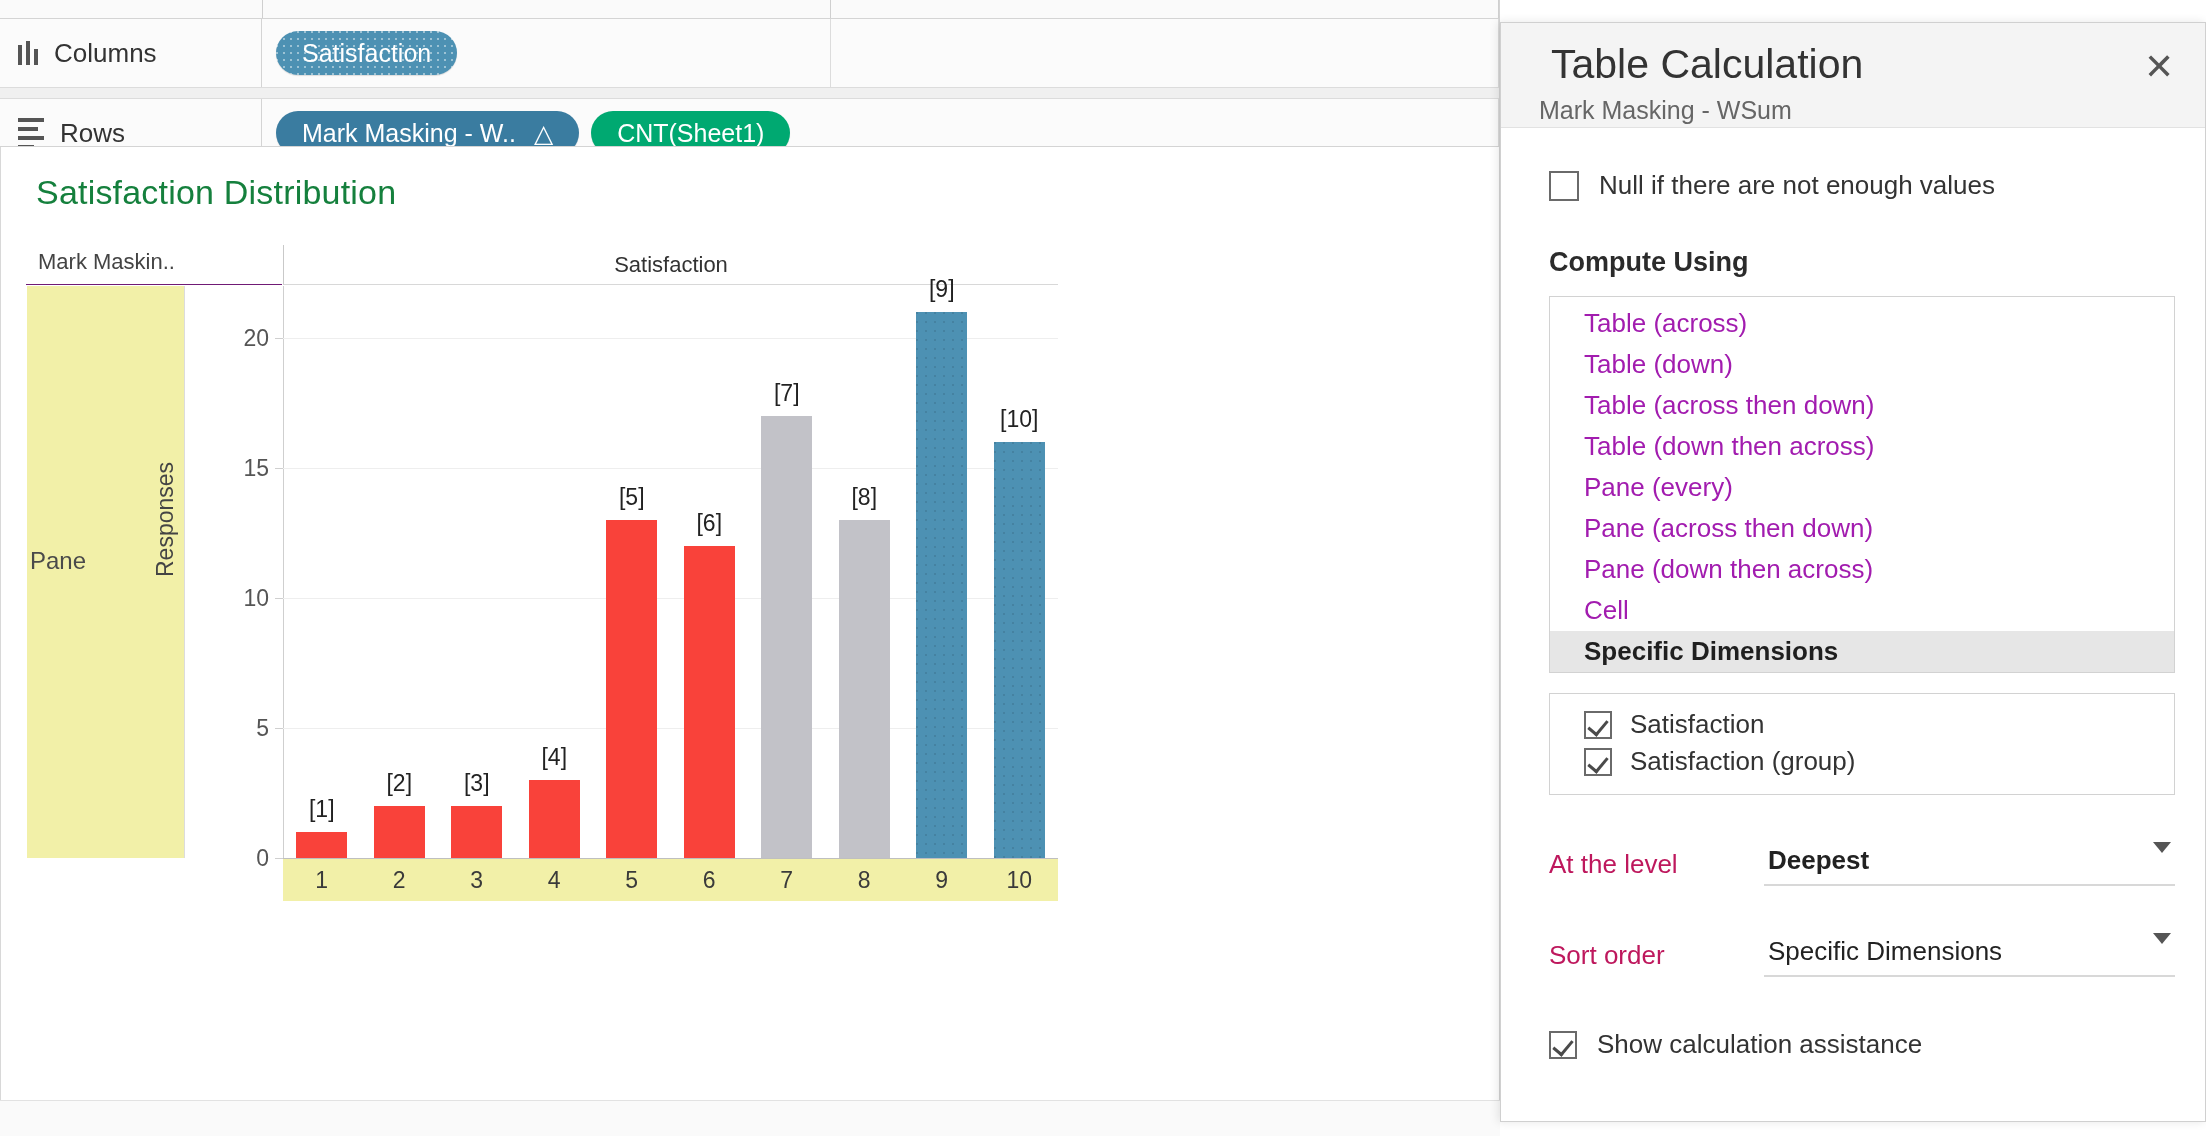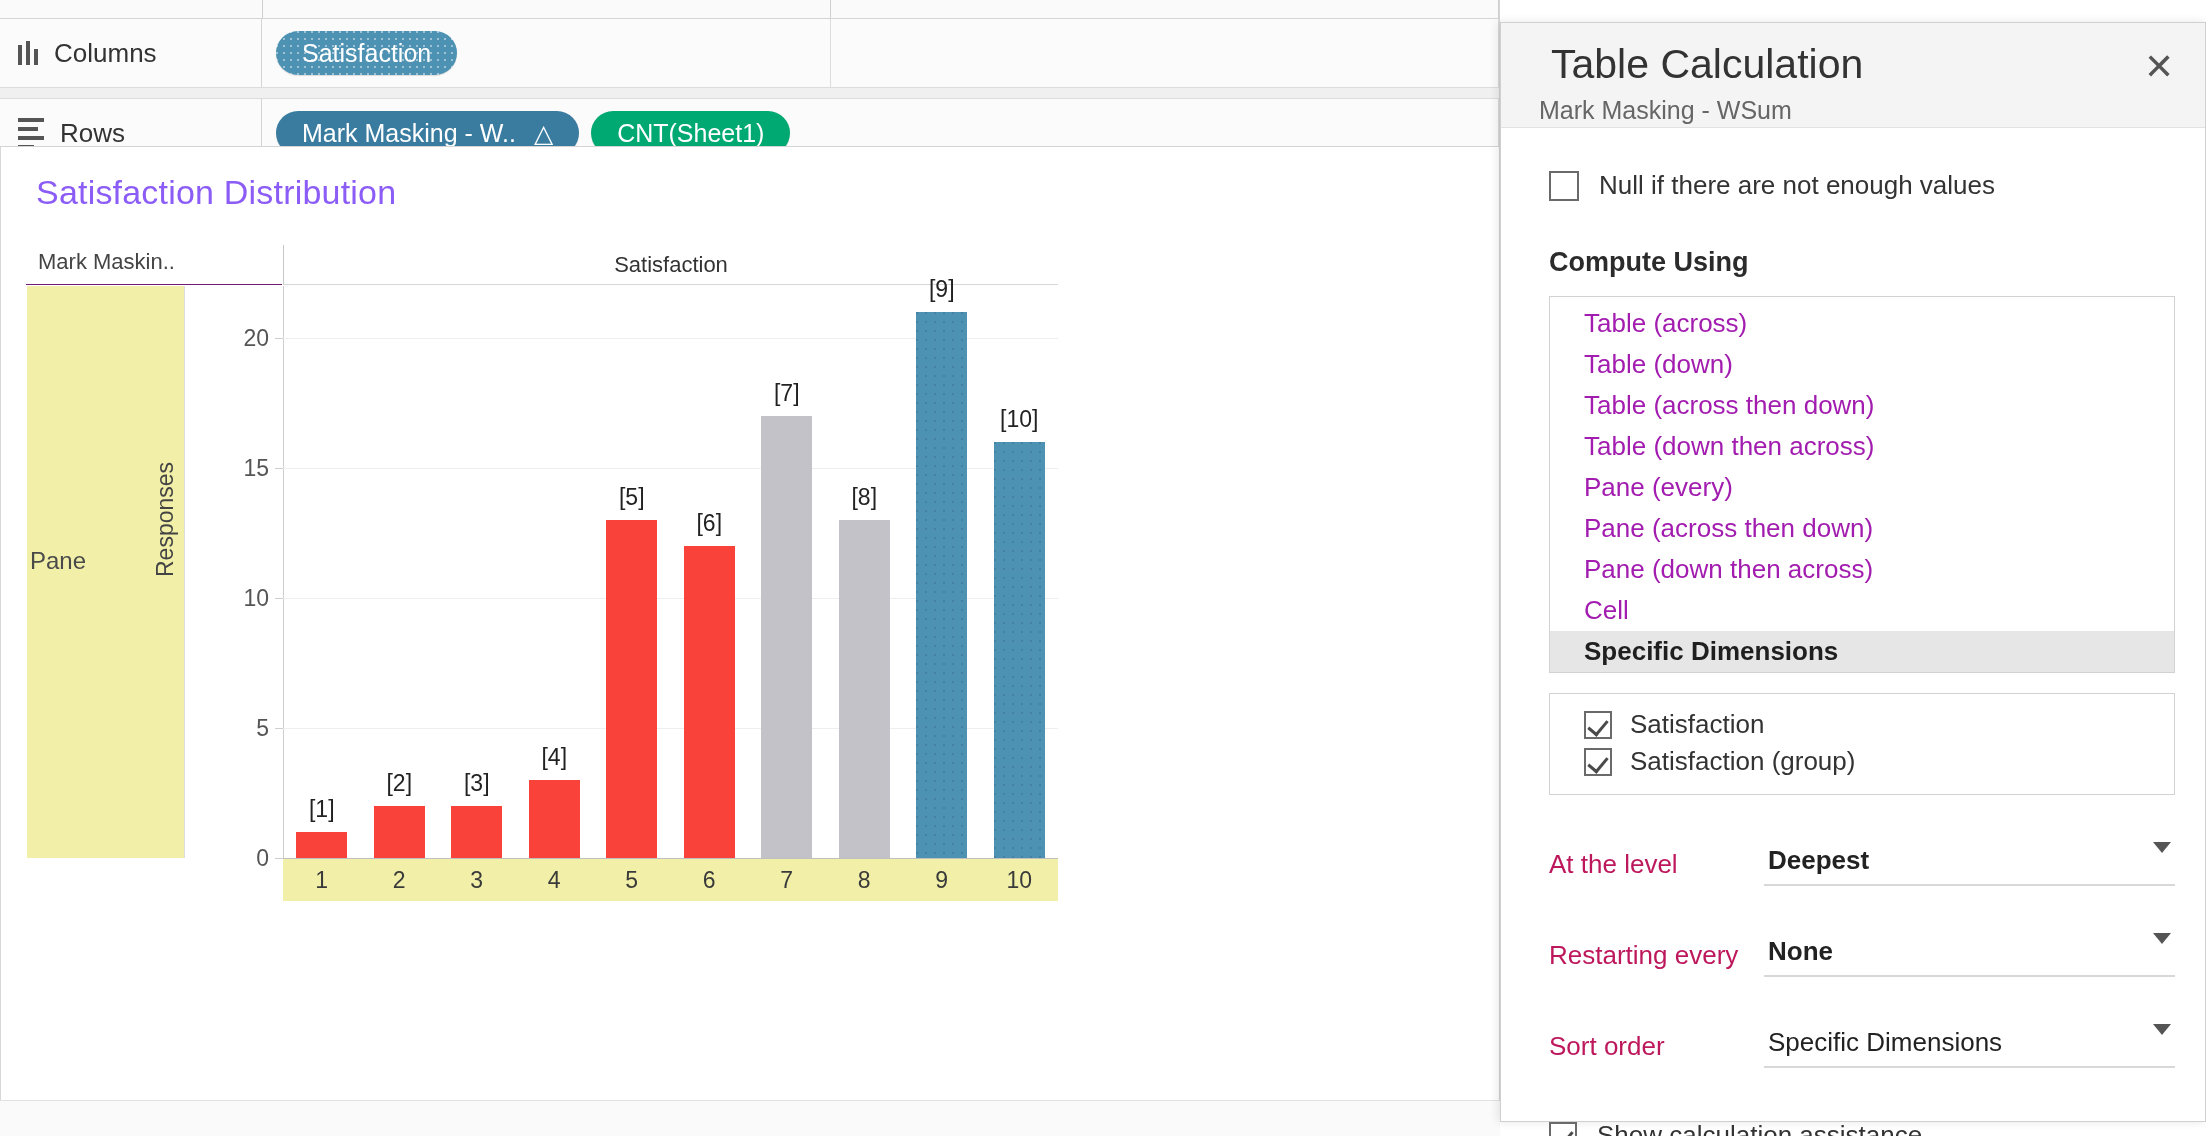--- a/index.html
+++ b/index.html
@@ -54,21 +54,21 @@
 
   
   .viz {
     position:absolute; left:0; top:146px; width:1500px; height:990px;
     background:#fff; border-top:1px solid #d4d4d4;
     box-sizing:border-box;
   }
   .viz-left-border { position:absolute; left:0; top:0; bottom:0; width:1px; background:#d8d8d8; }
   .viz-title {
     position:absolute; left:36px; top:26px;
-    font-size:34px; color:#8b5cf6; letter-spacing:.2px;
+    font-size:34px; color:#15803d; letter-spacing:.2px;
   }
 
   
   .hdr-corner {
     position:absolute; left:26px; top:98px; width:256px; height:40px;
     font-size:22px; color:#444; padding-left:12px; box-sizing:border-box;
     border-bottom:1px solid #701a75;
   }
   .hdr-corner span { position:relative; top:4px; }
   .col-hdr {
@@ -381,27 +381,20 @@
 
     <div id="field-rows">
         <div class="field-row">
           <div class="field-label">At the level</div>
           <div class="field-select">
             <span class="field-value bold">Deepest</span>
             <span class="caret"></span>
           </div>
         </div>
         <div class="field-row">
-          <div class="field-label">Restarting every</div>
-          <div class="field-select">
-            <span class="field-value bold">None</span>
-            <span class="caret"></span>
-          </div>
-        </div>
-        <div class="field-row">
           <div class="field-label">Sort order</div>
           <div class="field-select">
             <span class="field-value">Specific Dimensions</span>
             <span class="caret"></span>
           </div>
         </div>
       </div>
 
     <div class="cb-row bottom-cb">
       <span class="cb checked"></span>

